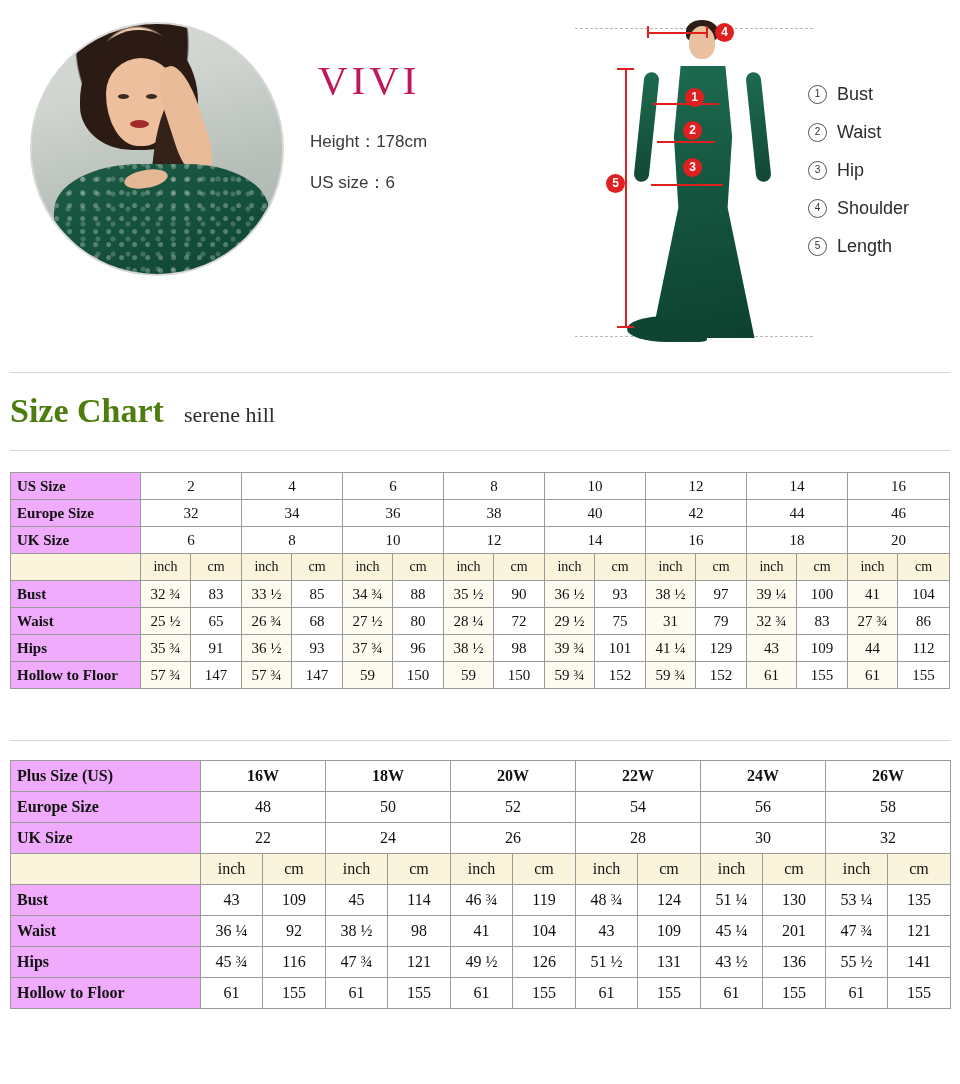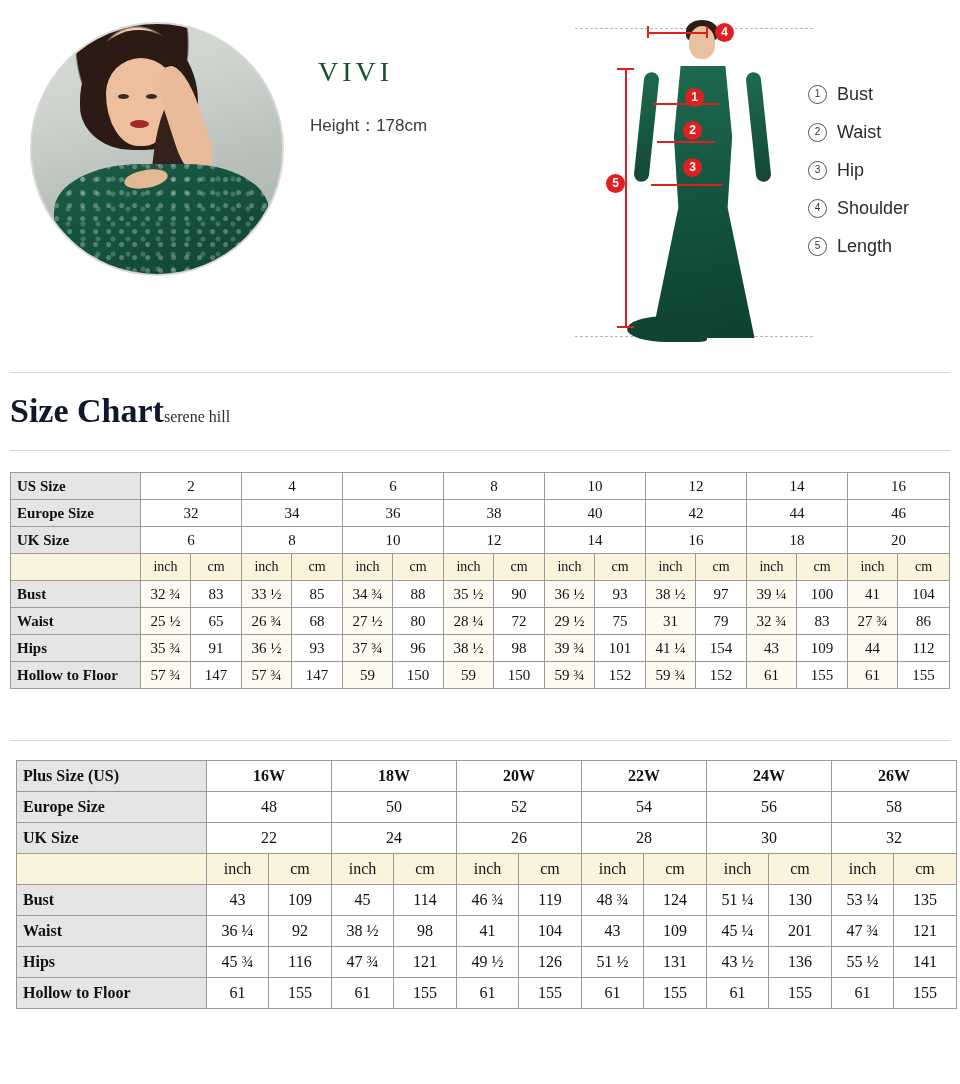--- a/index.html
+++ b/index.html
@@ -107,23 +107,23 @@
   }
 
   .brand-block {
     position: absolute;
     left: 310px;
     top: 56px;
     width: 270px;
   }
   .brand-name {
     font-family: "Liberation Serif", serif;
-    font-size: 28px;
+    font-size: 41px;
     letter-spacing: 4px;
-    color: #14532d;
+    color: #be185d;
     margin: 0 0 26px 8px;
   }
   .brand-spec {
     font-family: "Liberation Sans", sans-serif;
     font-size: 17px;
     color: #3a3a3a;
     margin: 0 0 18px 0;
     white-space: nowrap;
   }
   .brand-spec .val { margin-left: 0; }
@@ -250,46 +250,47 @@
     position: absolute;
     left: 10px;
     top: 392px;
     display: flex;
     align-items: baseline;
   }
   .title-main {
     font-family: "Liberation Serif", serif;
     font-size: 34px;
     font-weight: bold;
-    color: #0f172a;
+    color: #4d7c0f;
   }
   .title-sub {
     font-family: "Liberation Serif", serif;
-    font-size: 16px;
+    font-size: 22px;
     color: #2e2e2e;
+    margin-left: 20px;
   }
 
   
   table.size-table {
     border-collapse: collapse;
     font-family: "Liberation Serif", serif;
     table-layout: fixed;
   }
   table.size-table td {
     border: 1px solid #9a9a9a;
     text-align: center;
     font-size: 15px;
     color: #111;
     height: 26px;
     padding: 0 2px;
     background: #ffffff;
     white-space: nowrap;
   }
   table.size-table td.rowhead {
-    background: #e5e5e5;
+    background: #f0abfc;
     font-weight: bold;
     text-align: left;
     padding-left: 6px;
     font-size: 15px;
   }
   table.size-table td.unit {
     background: #fbf4dd;
     font-size: 14px;
   }
   table.size-table td.blank {
@@ -302,21 +303,21 @@
   #table1-wrap {
     position: absolute;
     left: 10px;
     top: 472px;
     width: 940px;
   }
   #table1-wrap table { width: 940px; }
 
   #table2-wrap {
     position: absolute;
-    left: 16px;
+    left: 10px;
     top: 760px;
     width: 940px;
   }
   #table2-wrap table { width: 940px; }
   #table2-wrap td { height: 30px; font-size: 16px; }
   #table2-wrap td.rowhead { font-size: 16px; }
 
   .plus-head td { font-weight: bold; }
 </style>
 </head>
@@ -335,20 +336,23 @@
       <div class="model-arm"></div>
       <div class="model-dress"></div>
       <div class="model-shoulder-cut"></div>
     </div>
   </div>
 
   <div class="brand-block">
     <div class="brand-name">VIVI</div>
     <div class="brand-spec">
       <span>Height：</span><span class="val">178cm</span>
+    </div>
+    <div class="brand-spec">
+      <span>US size：</span><span class="val">6</span>
     </div>
   </div>
 
   <div class="figure-wrap">
     <div class="dash-top"></div>
     <div class="dash-bottom"></div>
 
     <div class="fig-body">
       <div class="fig-hair"></div>
       <div class="fig-head"></div>
@@ -529,21 +533,21 @@
         <td>91</td>
         <td class="val-inch">36 ½</td>
         <td>93</td>
         <td class="val-inch">37 ¾</td>
         <td>96</td>
         <td class="val-inch">38 ½</td>
         <td>98</td>
         <td class="val-inch">39 ¾</td>
         <td>101</td>
         <td class="val-inch">41 ¼</td>
-        <td>154</td>
+        <td>129</td>
         <td class="val-inch">43</td>
         <td>109</td>
         <td class="val-inch">44</td>
         <td>112</td>
       </tr>
       <tr>
         <td class="rowhead">Hollow to Floor</td>
         <td class="val-inch">57 ¾</td>
         <td>147</td>
         <td class="val-inch">57 ¾</td>

